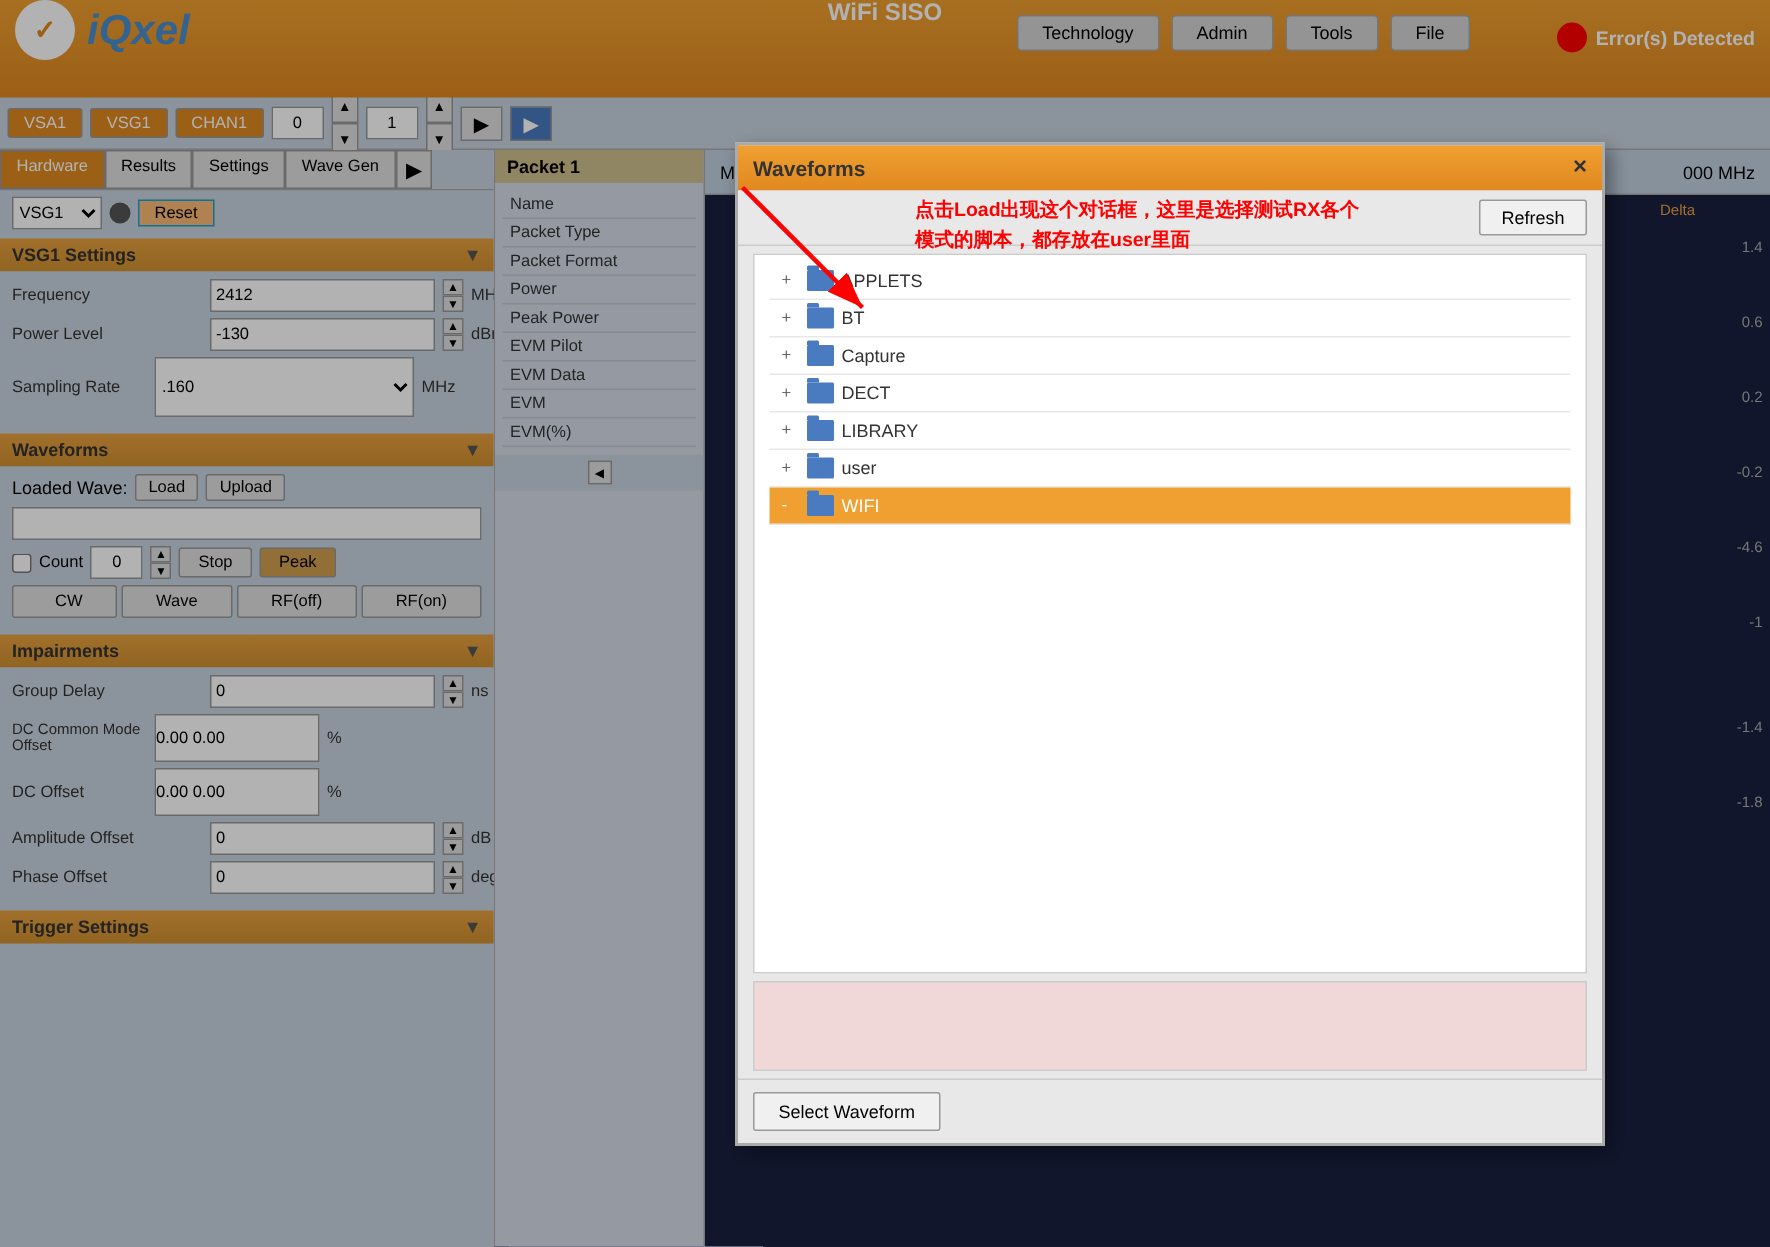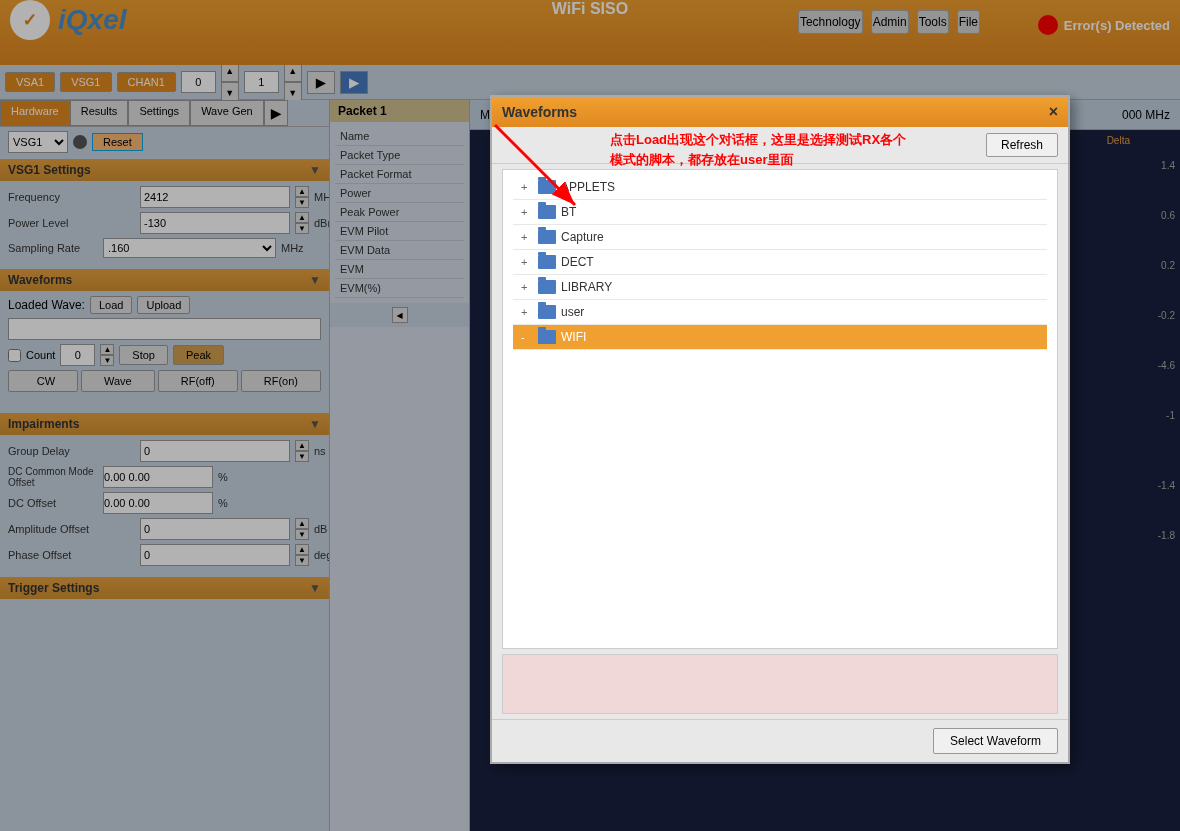--- a/index.html
+++ b/index.html
@@ -6,21 +6,21 @@
     body { font-family: Arial, sans-serif; font-size: 12px; background: #c8d4e0; width: 1180px; height: 831px; overflow: hidden; position: relative; }
 
     
     .top-bar { background: linear-gradient(180deg, #f0a030 0%, #e08820 100%); height: 65px; display: flex; align-items: flex-start; padding: 0 10px; position: relative; }
     .logo-area { display: flex; align-items: center; gap: 8px; }
     .logo-circle { width: 40px; height: 40px; border-radius: 50%; background: white; display: flex; align-items: center; justify-content: center; }
     .logo-circle::after { content: "✓"; color: #e08820; font-weight: bold; font-size: 18px; }
     .logo-text { font-size: 28px; font-weight: bold; color: #4a90d0; font-style: italic; }
     .wifi-label { position: absolute; left: 50%; transform: translateX(-50%); color: white; font-size: 16px; font-weight: bold; }
     .top-nav { display: flex; gap: 8px; position: absolute; right: 200px; top: 10px; }
-    .top-nav button { background: #d4d4d4; border: 1px solid #aaa; padding: 4px 1px; cursor: pointer; border-radius: 3px; font-size: 12px; }
+    .top-nav button { background: #d4d4d4; border: 1px solid #aaa; padding: 4px 16px; cursor: pointer; border-radius: 3px; font-size: 12px; }
     .error-indicator { position: absolute; right: 10px; top: 15px; display: flex; align-items: center; gap: 6px; color: white; font-weight: bold; font-size: 13px; }
     .error-dot { width: 20px; height: 20px; border-radius: 50%; background: red; }
 
     
     .toolbar { background: #c8d4e0; height: 35px; display: flex; align-items: center; padding: 0 5px; gap: 5px; border-bottom: 1px solid #aaa; }
     .tab-btn { padding: 3px 10px; border: 1px solid #999; background: #e8e8e8; cursor: pointer; font-size: 11px; border-radius: 2px; }
     .tab-btn.active { background: #e08820; color: white; }
     .small-input { width: 35px; height: 22px; border: 1px solid #999; text-align: center; font-size: 11px; }
     .arrow-btn { width: 18px; height: 22px; border: 1px solid #999; background: #e0e0e0; cursor: pointer; display: flex; align-items: center; justify-content: center; font-size: 9px; }
 
@@ -34,21 +34,21 @@
     .panel-tab.active { background: #e08820; color: white; }
     .section-header { background: linear-gradient(180deg, #e8a040 0%, #d09030 100%); padding: 4px 8px; font-weight: bold; font-size: 12px; color: #333; display: flex; justify-content: space-between; align-items: center; margin-top: 2px; }
     .section-header .arrow { color: #555; }
     .section-body { padding: 5px 8px; background: #c8d4e0; }
     .field-row { display: flex; align-items: center; margin-bottom: 4px; gap: 5px; }
     .field-label { width: 90px; font-size: 11px; color: #333; flex-shrink: 0; }
     .field-input { flex: 1; height: 22px; border: 1px solid #999; background: white; padding: 0 3px; font-size: 11px; margin-left: 37px; }
     .field-unit { font-size: 11px; color: #333; min-width: 40px; }
     .spinner { display: flex; flex-direction: column; }
     .spinner-btn { width: 14px; height: 11px; border: 1px solid #999; background: #e0e0e0; cursor: pointer; font-size: 8px; display: flex; align-items: center; justify-content: center; }
-    .select-input { height: 20px; border: 1px solid #999; background: white; font-size: 11px; }
+    .select-input { height: 40px; border: 1px solid #999; background: white; font-size: 11px; }
     .loaded-wave-row { display: flex; align-items: center; gap: 5px; margin-bottom: 4px; }
     .btn-small { padding: 2px 8px; border: 1px solid #999; background: #e0e0e0; cursor: pointer; font-size: 11px; border-radius: 2px; }
     .count-row { display: flex; align-items: center; gap: 5px; margin-bottom: 4px; }
     .checkbox-label { font-size: 11px; display: flex; align-items: center; gap: 3px; }
     .btn-medium { padding: 3px 12px; border: 1px solid #999; background: #e0e0e0; cursor: pointer; font-size: 11px; border-radius: 2px; }
     .btn-row-full { display: flex; gap: 3px; margin-bottom: 4px; }
     .btn-mode { flex: 1; padding: 4px 22px; border: 1px solid #999; background: #e0e0e0; cursor: pointer; font-size: 11px; border-radius: 2px; text-align: right; }
     .vsg-select { height: 22px; border: 1px solid #999; background: white; font-size: 11px; width: 60px; }
     .reset-btn { padding: 2px 10px; border: 1px solid #0ea5e9; background: #fdba74; cursor: pointer; font-size: 11px; }
 
@@ -70,28 +70,28 @@
     .modal-close { background: none; border: none; font-size: 16px; cursor: pointer; color: #333; font-weight: bold; }
     .modal-toolbar { padding: 6px 10px; display: flex; justify-content: flex-end; background: #e8e8e8; border-bottom: 1px solid #ccc; }
     .refresh-btn { padding: 4px 14px; border: 1px solid #999; background: #f0f0f0; cursor: pointer; font-size: 12px; border-radius: 2px; }
     .modal-content { padding: 5px 10px; background: white; min-height: 480px; border: 1px solid #ccc; margin: 5px 10px; }
     .tree-item { display: flex; align-items: center; padding: 5px 8px; cursor: pointer; border-bottom: 1px solid #e8e8e8; gap: 5px; }
     .tree-item.selected { background: #f0a030; }
     .tree-item .expand { color: #666; font-size: 11px; width: 12px; }
     .folder-icon { width: 18px; height: 14px; background: #4a7abf; border-radius: 1px; position: relative; display: inline-block; flex-shrink: 0; }
     .folder-icon::before { content: ''; position: absolute; top: -3px; left: 0; width: 8px; height: 3px; background: #4a7abf; border-radius: 1px 1px 0 0; }
     .tree-label { font-size: 12px; color: #333; }
-    .modal-footer { padding: 8px 10px; display: flex; justify-content: flex-end; background: #e8e8e8; border-top: 1px solid #ccc; }
+    .modal-footer { padding: 8px 10px; display: flex; justify-content: flex-start; background: #e8e8e8; border-top: 1px solid #ccc; }
     .select-waveform-btn { padding: 5px 16px; border: 1px solid #999; background: #f0f0f0; cursor: pointer; font-size: 12px; border-radius: 2px; }
 
     
     .red-arrow { position: absolute; top: 115px; left: 485px; z-index: 102; pointer-events: none; }
 
-    .impairments-section { margin-top: 12px; }
-    .long-input { width: 110px; height: 22px; border: 1px solid #999; background: white; font-size: 11px; }
+    .impairments-section { margin-top: 2px; }
+    .long-input { width: 110px; height: 32px; border: 1px solid #999; background: white; font-size: 11px; }
   </style>
 </head>
 <body>
 
 <div class="top-bar">
   <div class="logo-area">
     <div class="logo-circle"></div>
     <span class="logo-text">iQxel</span>
   </div>
   <div class="wifi-label">WiFi SISO</div>

